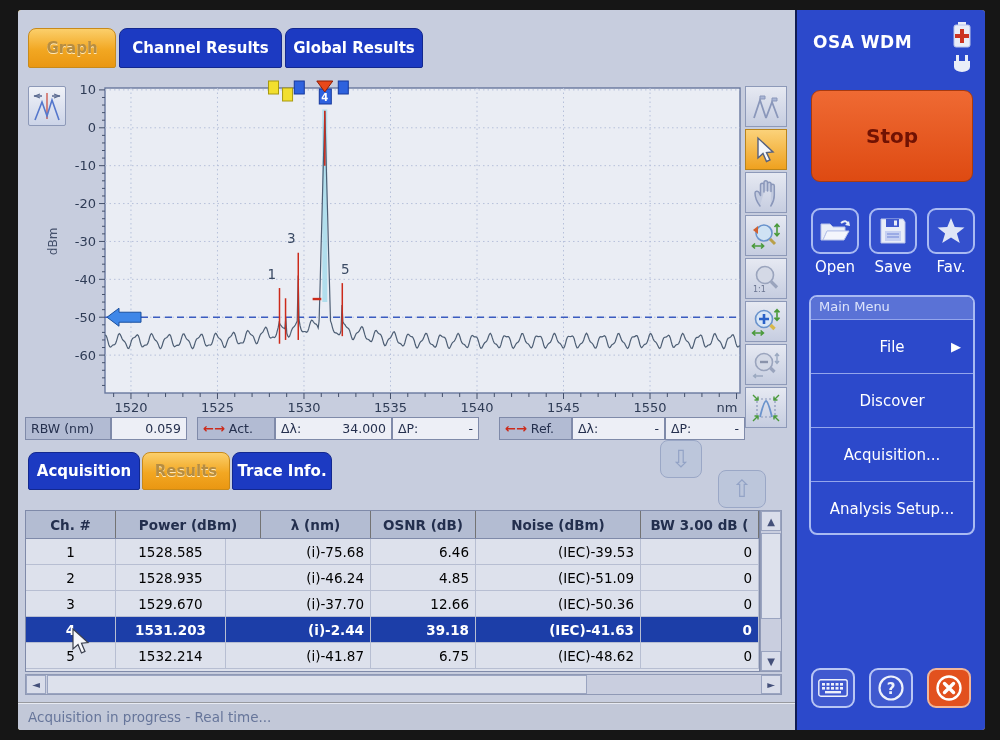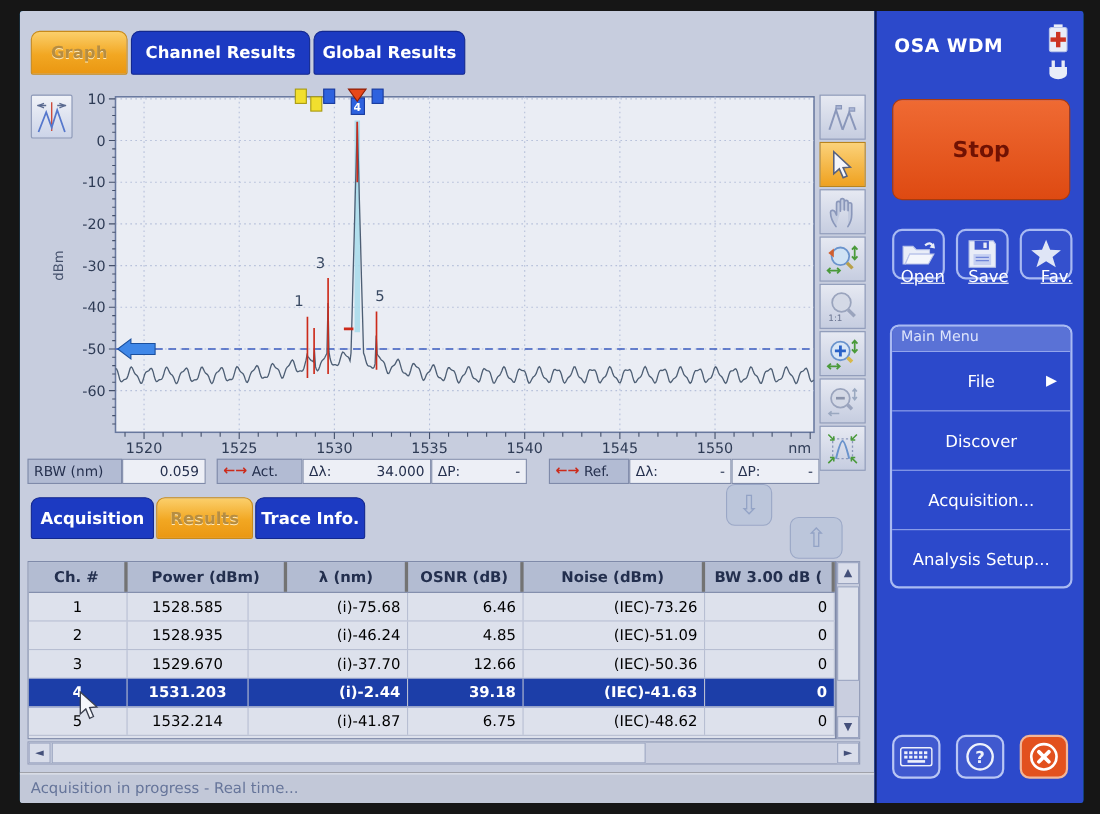--- a/index.html
+++ b/index.html
@@ -1,19 +1,19 @@
 <!DOCTYPE html>
 <html><head>
 <meta charset="utf-8">
 <style>
   * { margin:0; padding:0; box-sizing:border-box; }
   html,body { width:1000px; height:740px; overflow:hidden; }
   body { background:#161616; font-family:"DejaVu Sans","Liberation Sans",sans-serif; position:relative; }
 
-  .screen { position:absolute; left:18px; top:10px; width:967px; height:720px; background:#0369a1; border-radius:3px; overflow:hidden; }
+  .screen { position:absolute; left:18px; top:10px; width:967px; height:720px; background:#eab308; border-radius:3px; overflow:hidden; }
   .main { position:absolute; left:0; top:0; width:777px; height:720px; background:#c7cdde; }
   .side { position:absolute; left:777px; top:0; width:190px; height:720px; background:#2c49cb; border-left:2px solid #101c52; }
 
   
   .tab { position:absolute; height:40px; border-radius:8px 8px 2px 2px; color:#fff; font-size:15px; font-weight:bold;
          display:flex; align-items:center; justify-content:center; background:#1c3ac2; border:1px solid #13288f; cursor:default; }
   .tab.active { background:linear-gradient(180deg,#fbcf6b 0%,#f2a722 55%,#ea9712 100%); border:1px solid #c88a1a; color:#b68d42; text-shadow:0 1px 0 #ffe9b8; }
   .tab.small { height:38px; font-size:15px; }
 
   
@@ -38,42 +38,42 @@
   
   .collapse-btn { position:absolute; background:#bcc6db; border:1px solid #9aa7c6; border-radius:8px; color:#93a3c6;
                   display:flex; align-items:center; justify-content:center; font-size:24px; }
 
   
   .table-wrap { position:absolute; left:7px; top:500px; width:735px; height:162px; background:#dde1ec; border:1px solid #7f8aa9; overflow:hidden; }
   .trow { display:flex; height:26px; border-bottom:1px solid #b7bed2; }
   .trow.thead { height:28px; background:#b3bcd2; border-bottom:1px solid #7f8aa9; font-weight:bold; color:#232f4e; }
   .trow.selected { background:#1c3ea8; color:#fff; font-weight:bold; }
   .tcell { height:100%; border-right:1px solid #b7bed2; display:flex; align-items:center; padding:0 6px; font-size:13.5px; overflow:hidden; white-space:nowrap; }
-  .thead .tcell { justify-content:center; border-right:3px solid #737373; }
+  .thead .tcell { justify-content:center; border-right:1px solid #737373; }
   .al-c { justify-content:center; } .al-r { justify-content:flex-end; }
 
   .vsb { position:absolute; left:742px; top:500px; width:22px; height:162px; background:#c9cedf; border:1px solid #8f99b5; }
   .vsb .btn { position:absolute; left:0; width:20px; height:20px; background:#d9ddea; border:1px solid #9aa4c0; color:#44507a; font-size:10px; display:flex; align-items:center; justify-content:center; }
   .vsb .thumb { position:absolute; left:0; top:22px; width:20px; height:86px; background:#dde1ec; border:1px solid #9aa4c0; }
 
   .hsb { position:absolute; left:7px; top:664px; width:757px; height:21px; background:#c9cedf; border:1px solid #8f99b5; }
   .hsb .btn { position:absolute; top:0; width:20px; height:19px; background:#d9ddea; border:1px solid #9aa4c0; color:#44507a; font-size:10px; display:flex; align-items:center; justify-content:center; }
   .hsb .thumb { position:absolute; top:0; left:21px; width:540px; height:19px; background:#dde1ec; border:1px solid #9aa4c0; }
 
   .status-bar { position:absolute; left:0; top:692px; width:777px; height:28px; background:#c2c8d8; border-top:2px groove #e8ebf3;
                 color:#66759a; font-size:13.5px; display:flex; align-items:center; padding:0 10px; }
 
   
   .sp-title { position:absolute; left:16px; top:22px; color:#fff; font-size:17px; font-weight:bold; letter-spacing:.5px; }
   .stop-btn { position:absolute; left:14px; top:80px; width:162px; height:92px; background:linear-gradient(180deg,#ef6a33,#de4a12);
               border:1px solid #a93a0e; border-radius:9px; color:#701203; font-size:20px; font-weight:bold;
               display:flex; align-items:center; justify-content:center; }
   .fbtn { position:absolute; top:198px; width:48px; height:46px; border:2px solid #a9baf2; border-radius:9px; background:rgba(255,255,255,0.04);
           display:flex; align-items:center; justify-content:center; }
-  .fbtn-label { position:absolute; top:232px; width:48px; text-align:right; color:#fff; font-size:15px;text-decoration:underline; }
+  .fbtn-label { position:absolute; top:248px; width:48px; text-align:center; color:#fff; font-size:15px; }
   .menu-box { position:absolute; left:12px; top:285px; width:166px; height:240px; border:2px solid #a9baf2; border-radius:8px; overflow:hidden; }
   .menu-header { height:22px; background:#5a72d6; color:#dde4fb; font-size:13px; padding:2px 8px 0; }
   .menu-item { height:54px; border-top:1px solid #93a5ec; color:#fff; font-size:15px; display:flex; align-items:center; justify-content:center; position:relative; }
   .menu-item:first-of-type { border-top:none; }
   .menu-arrow { position:absolute; right:12px; color:#fff; font-size:13px; }
   .sysbtn { position:absolute; top:658px; width:44px; height:40px; border-radius:9px; border:2px solid #b9c6f4; background:#4059cf;
             display:flex; align-items:center; justify-content:center; color:#fff; }
   .sysbtn.close { background:#e2511e; border-color:#f2b698; }
 
   .batt-icons { position:absolute; right:10px; top:12px; width:24px; }
@@ -369,21 +369,21 @@
           <div class="tcell" style="width: 110px;">λ (nm)</div>
           <div class="tcell" style="width: 105px;">OSNR (dB)</div>
           <div class="tcell" style="width: 165px;">Noise (dBm)</div>
           <div class="tcell" style="width: auto; flex: 1 1 0%;">BW 3.00 dB (</div>
         </div>
         <div class="trow">
           <div class="tcell al-c" style="width: 90px;">1</div>
           <div class="tcell al-c" style="width: 110px;">1528.585</div>
           <div class="tcell al-r" style="width: 145px;">(i)-75.68</div>
           <div class="tcell al-r" style="width: 105px;">6.46</div>
-          <div class="tcell al-r" style="width: 165px;">(IEC)-73.26</div>
+          <div class="tcell al-r" style="width: 165px;">(IEC)-39.53</div>
           <div class="tcell al-r" style="width: auto; flex: 1 1 0%;">0</div>
         </div>
         <div class="trow">
           <div class="tcell al-c" style="width: 90px;">2</div>
           <div class="tcell al-c" style="width: 110px;">1528.935</div>
           <div class="tcell al-r" style="width: 145px;">(i)-46.24</div>
           <div class="tcell al-r" style="width: 105px;">4.85</div>
           <div class="tcell al-r" style="width: 165px;">(IEC)-51.09</div>
           <div class="tcell al-r" style="width: auto; flex: 1 1 0%;">0</div>
         </div>

